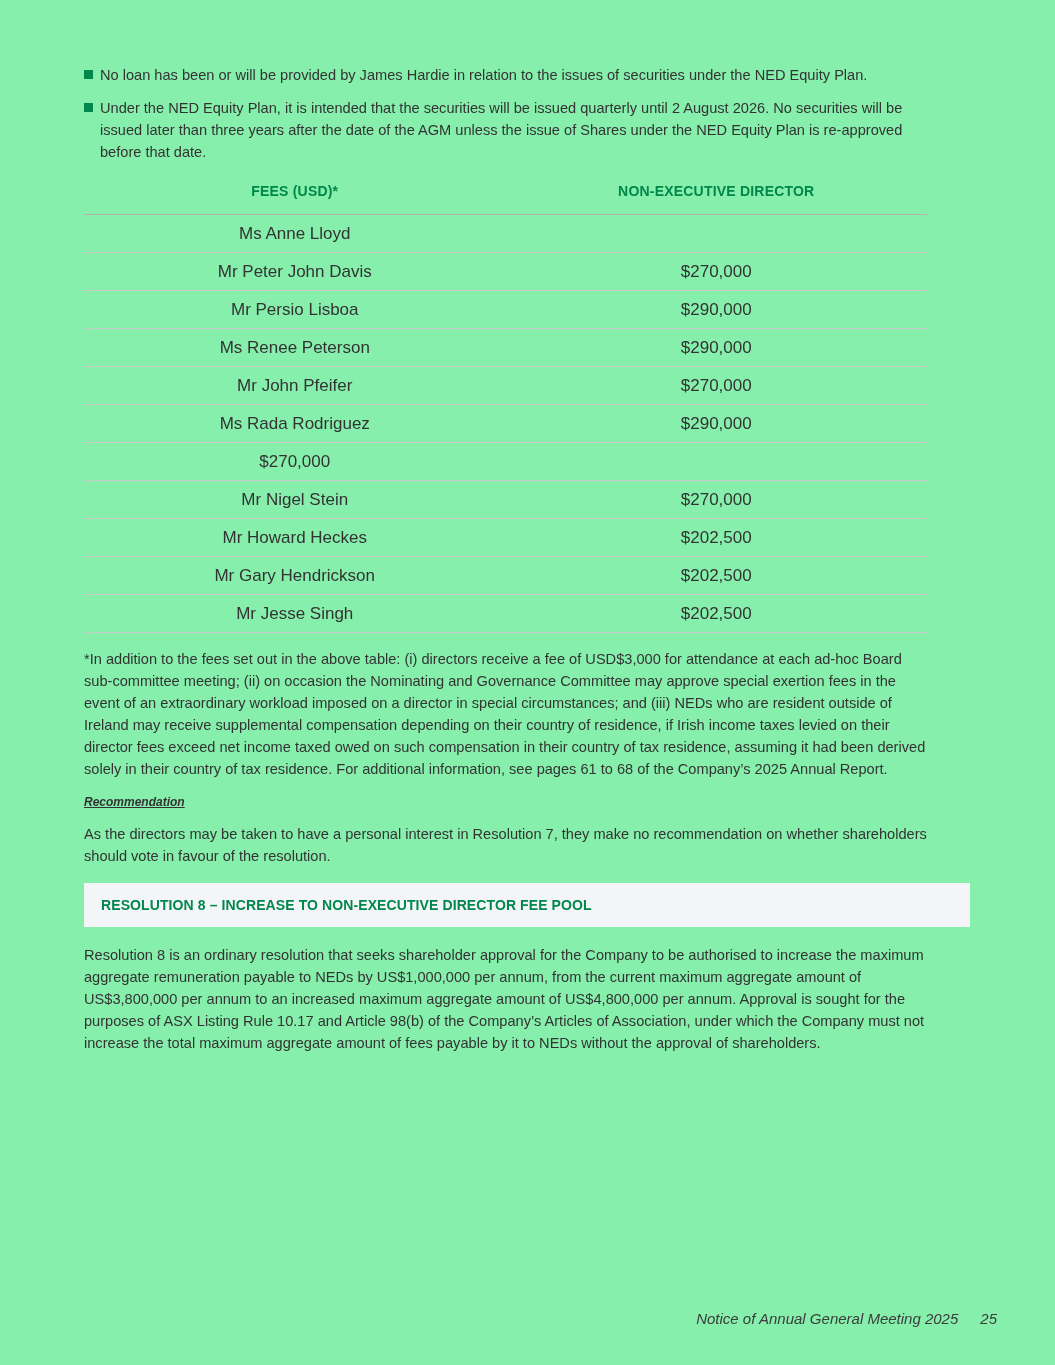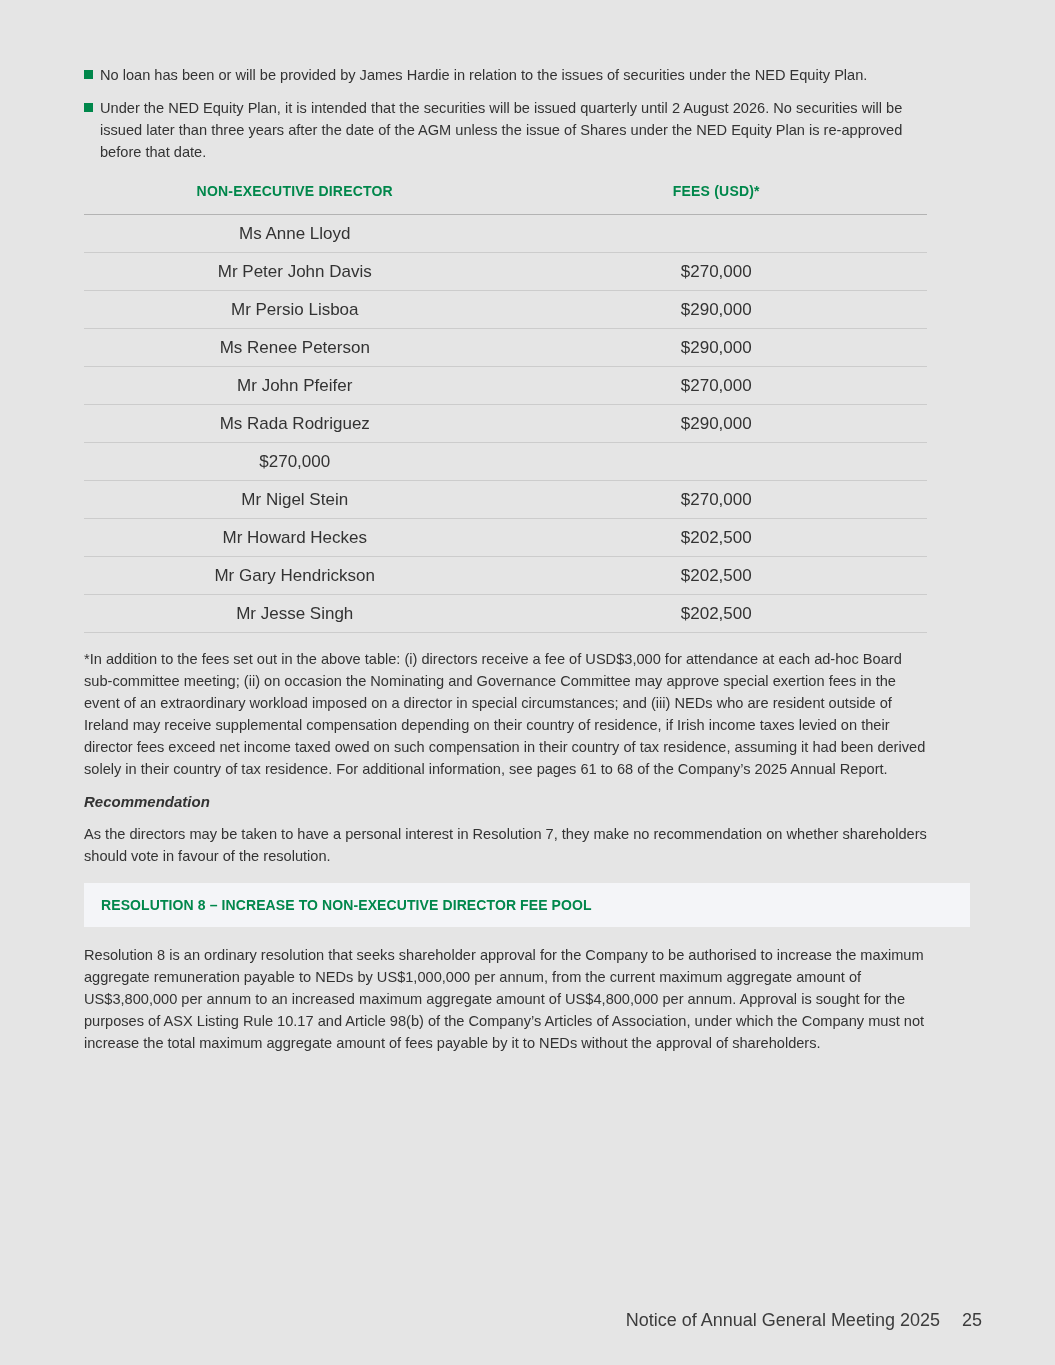--- a/index.html
+++ b/index.html
@@ -1,20 +1,20 @@
 <!DOCTYPE html>
 <html><head>
 <meta charset="utf-8">
 <style>
   html, body { margin: 0; padding: 0; background: #ffffff; }
   .page {
     position: relative;
     width: 1055px;
     height: 1365px;
-    background: #e5e5e5;
+    background: #86efac;
     font-family: "Liberation Sans", sans-serif;
     color: #333333;
     overflow: hidden;
   }
   .content {
     position: absolute;
     left: 84px;
     top: 64px;
     width: 846px;
     font-size: 14.6px;
@@ -51,23 +51,24 @@
     align-items: center;
     height: 37px;
     border-bottom: 1px solid #cccccc;
     font-size: 17px;
   }
   .cell { width: 50%; text-align: center; }
   
   .footnote { margin: 15px 0 0 0; }
   .rec-heading {
     margin: 11px 0 0 0;
-    font-size: 15px;
+    font-size: 12px;
     font-weight: bold;
     font-style: italic;
+    text-decoration: underline;
   }
   .body-para { margin: 10px 0 0 0; }
   
   .banner {
     width: 869px;
     height: 44px;
     margin-top: 16px;
     background: #F4F5F8;
     display: flex;
     align-items: center;
@@ -77,46 +78,47 @@
   .banner span {
     color: #00874B;
     font-weight: bold;
     font-size: 14px;
     letter-spacing: 0.1px;
   }
   .res-body { margin-top: 17px; }
   
   .footer {
     position: absolute;
-    right: 73px;
+    right: 58px;
     top: 1310px;
-    font-size: 18px;
+    font-size: 15px;
     color: #3c3c3c;
+    font-style: italic;
   }
   .footer .pagenum { margin-left: 22px; }
 </style>
 </head>
 <body>
 
 <div class="page">
   <div class="content">
 
     <div class="bullet">
       <span class="sq"></span>
       <span>No loan has been or will be provided by James Hardie in relation to the issues of securities under the NED Equity Plan.</span>
     </div>
     <div class="bullet">
       <span class="sq"></span>
       <span>Under the NED Equity Plan, it is intended that the securities will be issued quarterly until 2 August 2026. No securities will be issued later than three years after the date of the AGM unless the issue of Shares under the NED Equity Plan is re-approved before that date.</span>
     </div>
 
     <div class="fee-table">
       <div class="t-hdr">
+        <div class="cell">FEES (USD)*</div>
         <div class="cell">NON-EXECUTIVE DIRECTOR</div>
-        <div class="cell">FEES (USD)*</div>
       </div>
       <div class="t-row">
         <div class="cell">Ms Anne Lloyd</div>
       </div>
       <div class="t-row">
         <div class="cell">Mr Peter John Davis</div>
         <div class="cell">$270,000</div>
       </div>
       <div class="t-row">
         <div class="cell">Mr Persio Lisboa</div>

